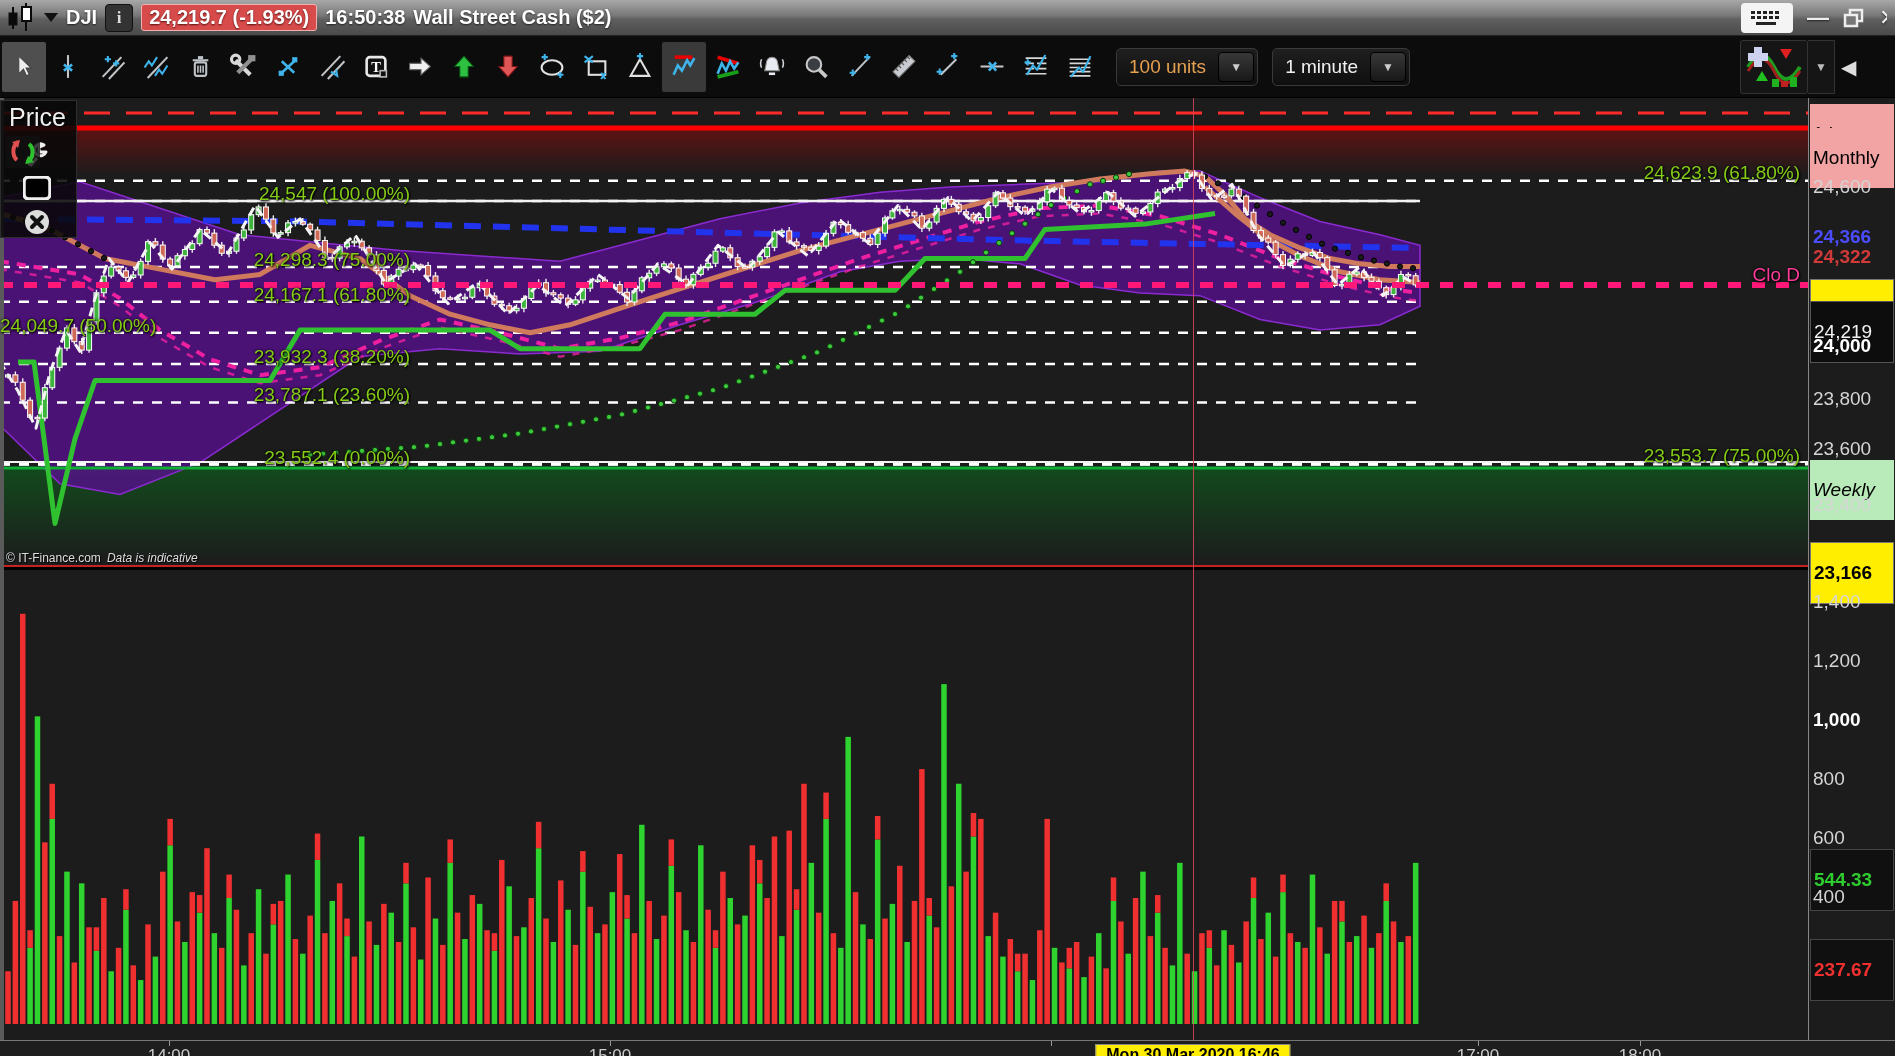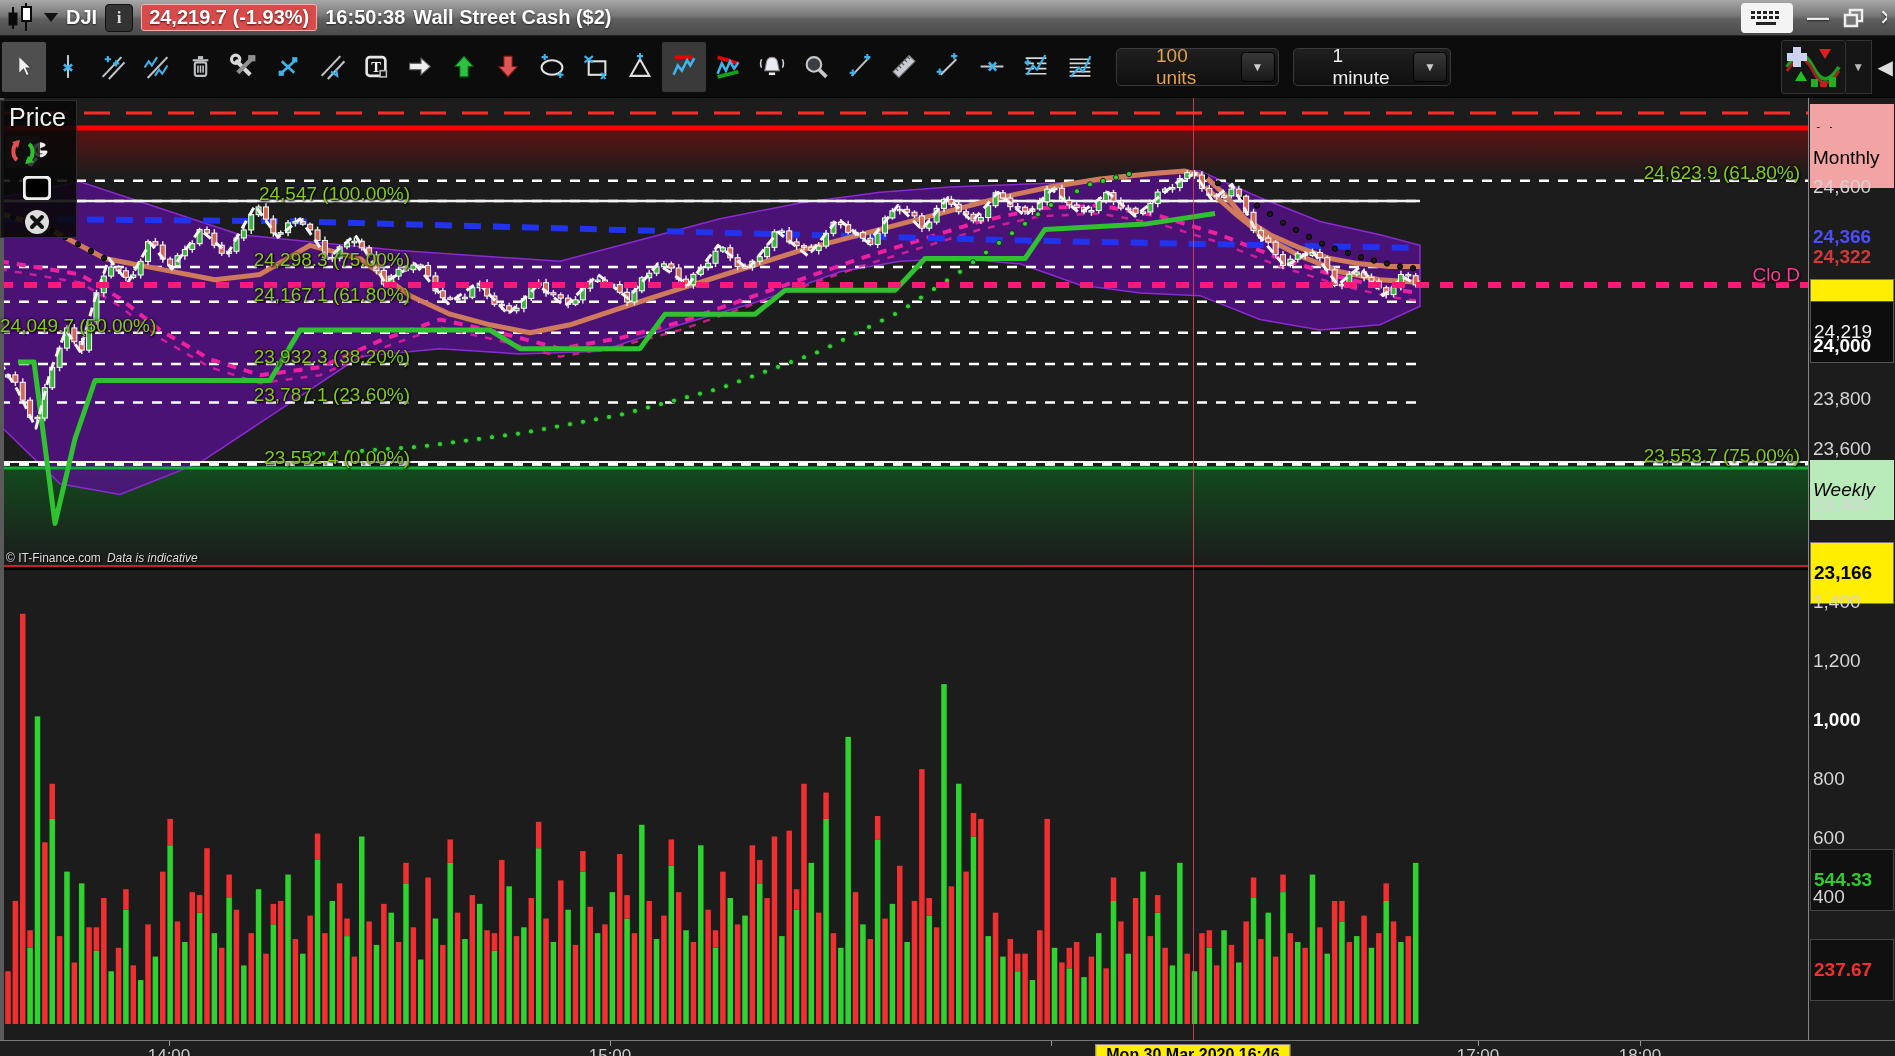--- a/index.html
+++ b/index.html
@@ -22,21 +22,21 @@
   .caret{width:0;height:0;border-left:7px solid transparent;border-right:7px solid transparent;border-top:9px solid #111;}
   
   .toolbar{position:absolute;top:36px;left:0;width:1895px;height:62px;background:#0c0c0c;
     display:flex;align-items:center;padding:0 2px;box-sizing:border-box;border-bottom:1px solid #000;}
   .tools{display:flex;align-items:center;height:56px;}
   .tool{width:44px;height:50px;background:transparent;border:0;display:flex;align-items:center;
     justify-content:center;padding:0;}
   .tool.sel{background:#4f4f4f;border-radius:2px;}
   .tool.sel2{background:#3a3a3a;border-radius:2px;}
   .dd{background:linear-gradient(#1f1f1f,#0f0f0f);border:1px solid #3a3a3a;border-radius:5px;
-    height:36px;display:flex;align-items:center;margin-left:14px;padding-left:27px;}
+    height:36px;display:flex;align-items:center;margin-left:14px;}
   .dd .val{padding:0 12px;font-size:19px;}
   .dd .arr{width:34px;height:28px;margin-right:3px;background:linear-gradient(#383838,#181818);
     border:1px solid #000;border-radius:4px;display:flex;align-items:center;justify-content:center;
     color:#ccc;font-size:12px;}
   .units-val{color:#e5a050;}
   .tf-val{color:#f0f0f0;}
   .ind-btn{margin-left:330px;width:66px;height:52px;background:#151515;border:1px solid #333;border-radius:3px;
     display:flex;align-items:center;justify-content:center;}
   .ind-arr{width:26px;height:52px;background:#151515;border:1px solid #333;border-left:0;
     display:flex;align-items:center;justify-content:center;color:#bbb;font-size:12px;}

